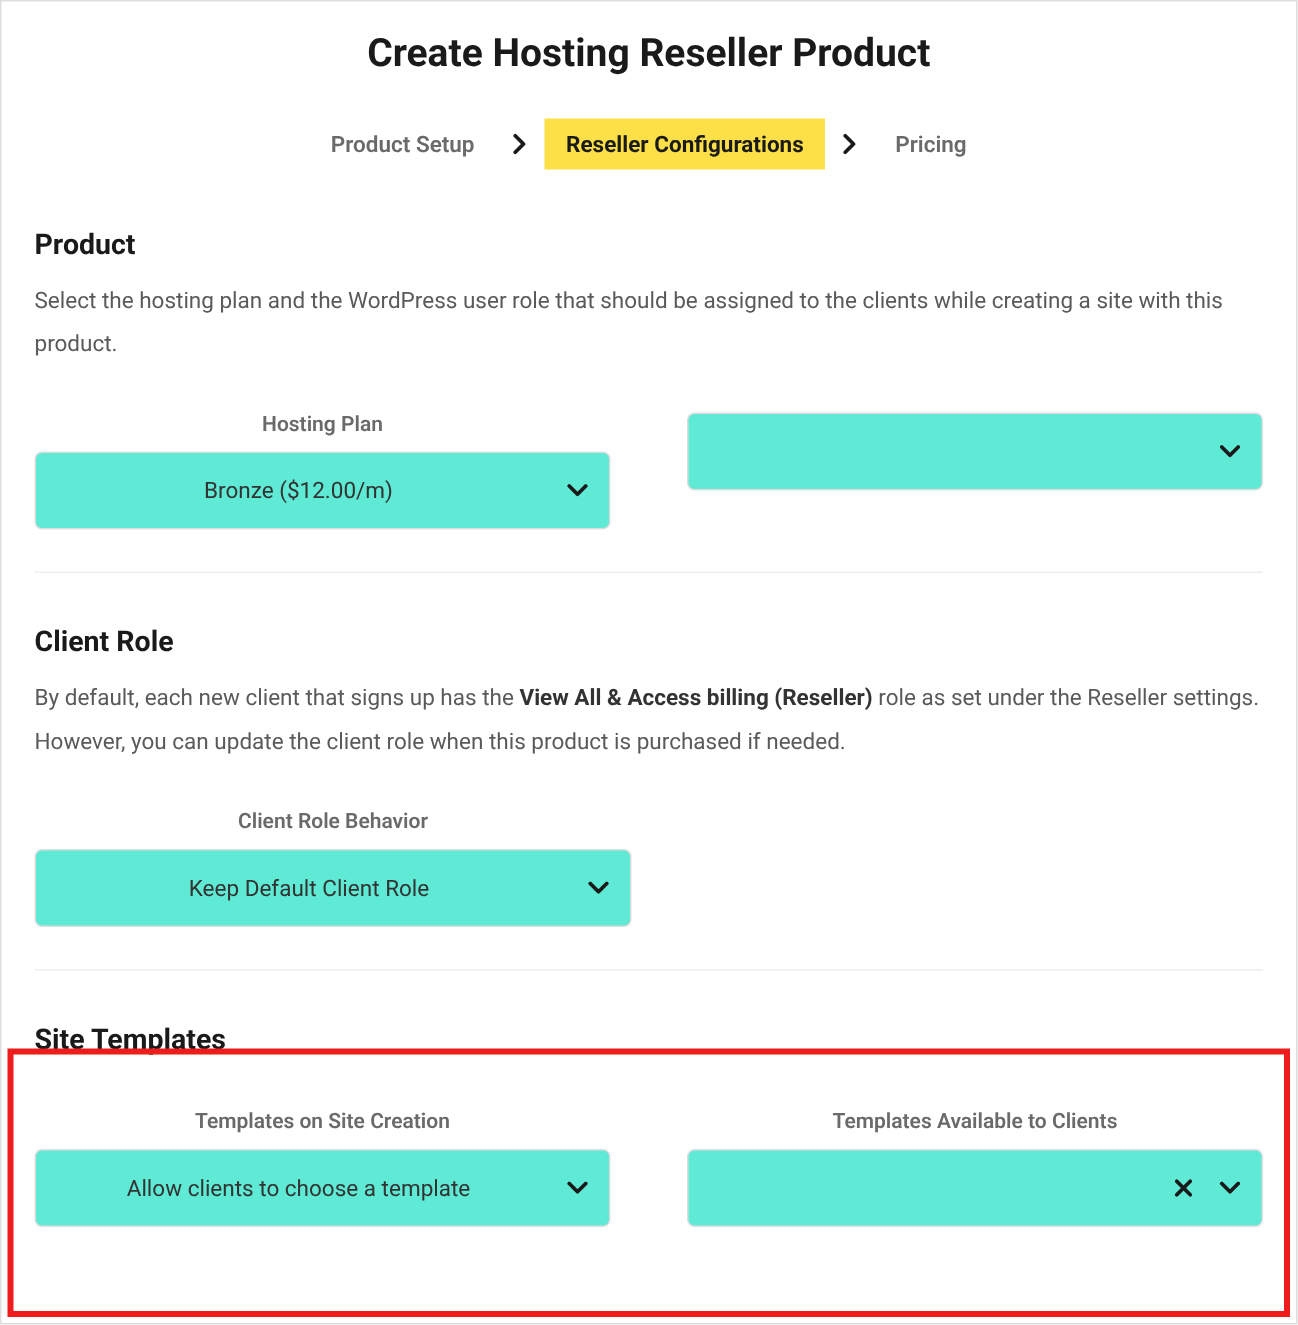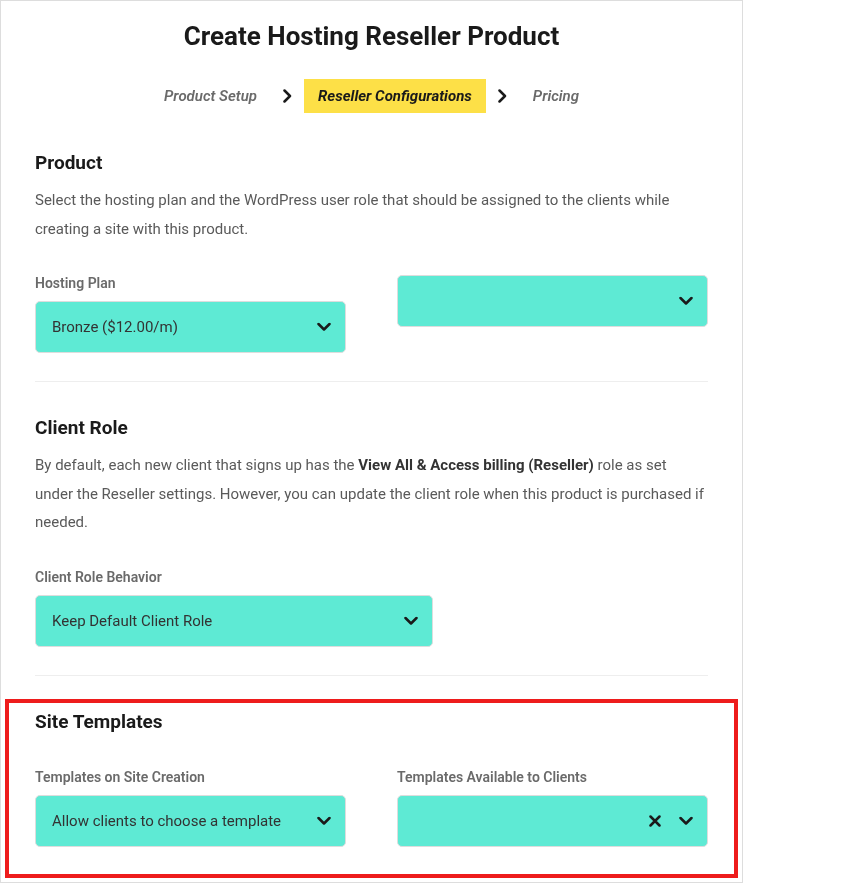--- a/index.html
+++ b/index.html
@@ -6,40 +6,39 @@
       box-sizing: border-box;
       margin: 0;
       padding: 0;
     }
     body {
       font-family: -apple-system, BlinkMacSystemFont, "Segoe UI", Roboto, "Helvetica Neue", Arial, sans-serif;
       color: #1a1a1a;
       background: #fff;
     }
     .container {
-      width: 743px;
+      width: 865px;
       height: 883px;
       border: 1px solid #ddd;
-      padding: 20px 34px;
+      padding: 20px 22px;
       position: relative;
     }
     .page-title {
       text-align: center;
       font-size: 26px;
       font-weight: 700;
       margin-bottom: 28px;
       color: #1a1a1a;
     }
     .tabs {
       display: flex;
       justify-content: center;
       align-items: center;
       gap: 12px;
       margin-bottom: 38px;
-      font-style: italic;
     }
     .tab {
       font-size: 15px;
       font-weight: 600;
       color: #6a6a6a;
       padding: 8px 14px;
       cursor: pointer;
     }
     .tab.active {
       background: #fde047;
@@ -66,20 +65,21 @@
       margin-bottom: 32px;
     }
     .section-desc strong {
       color: #333;
       font-weight: 700;
     }
     .fields-row {
       display: flex;
       gap: 51px;
       margin-bottom: 20px;
+      text-align: center;
     }
     .field {
       flex: 1;
     }
     .field-label {
       font-size: 14px;
       font-weight: 600;
       color: #6a6a6a;
       margin-bottom: 10px;
       display: block;

